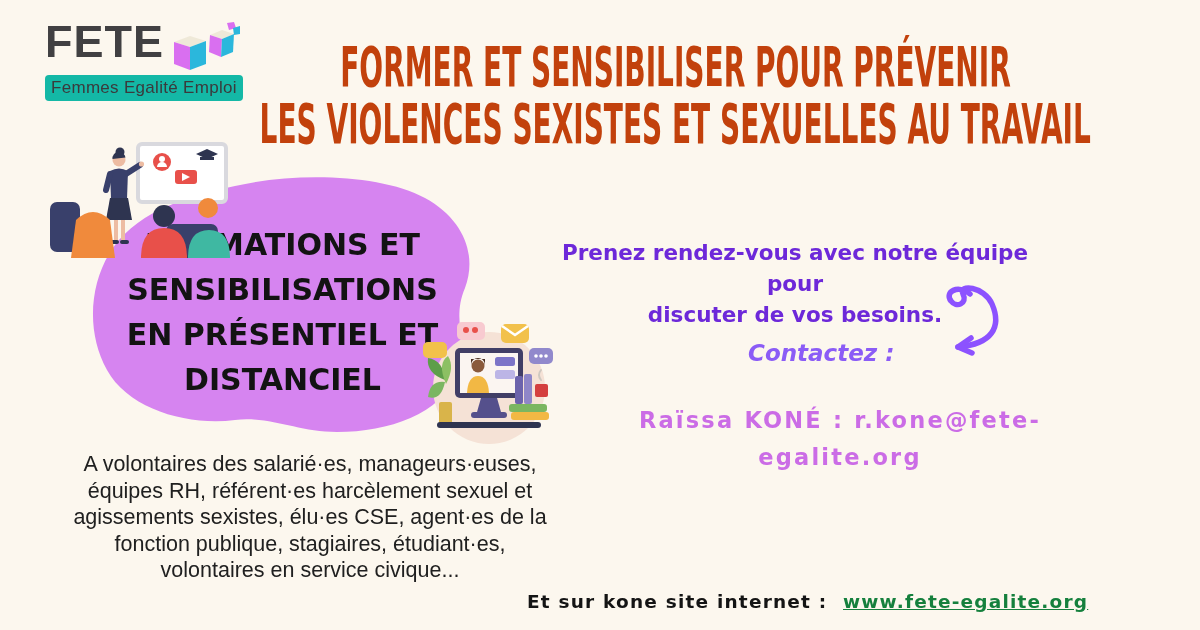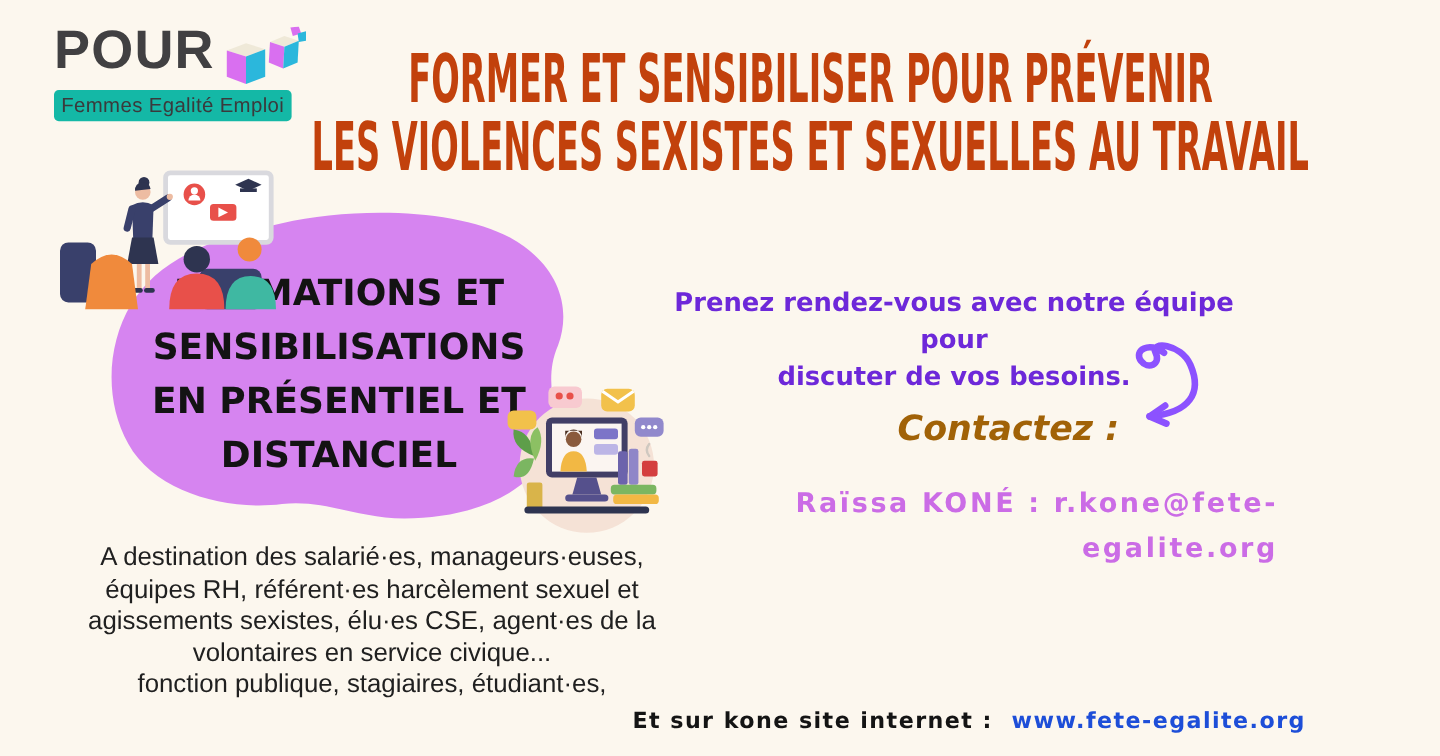--- a/index.html
+++ b/index.html
@@ -44,48 +44,48 @@
   .arrow{position:absolute;left:924px;top:282px;width:90px;height:88px;}
   
   .intro{
     position:absolute;left:535px;top:237px;width:520px;text-align:center;
     font-family:"DejaVu Sans",sans-serif;font-weight:700;font-size:21.5px;
     line-height:31px;color:#6d28d9;
   }
   .contact-label{
     position:absolute;left:748px;top:340px;
     font-family:"DejaVu Sans",sans-serif;font-weight:700;font-style:italic;
-    font-size:29px;color:#a16207;
+    font-size:23px;color:#8b5cf6;
   }
   .email{
-    position:absolute;left:615px;top:402px;width:450px;text-align:right;
+    position:absolute;left:615px;top:402px;width:450px;text-align:center;
     font-family:"DejaVu Sans",sans-serif;font-weight:700;font-size:22.5px;
     letter-spacing:2.2px;line-height:37px;color:#CB6CE6;cursor:pointer;
   }
   
   .audience{
     position:absolute;left:48px;top:451px;width:524px;text-align:center;
     font-size:21.5px;line-height:26.6px;color:#202020;
   }
   
   .footer{
     position:absolute;left:527px;top:591px;white-space:nowrap;
     font-family:"DejaVu Sans",sans-serif;font-weight:700;font-size:18.5px;
     letter-spacing:1.2px;color:#141414;
   }
-  .footer .url{color:#1d4ed8;margin-left:8px;cursor:pointer;}
+  .footer .url{color:#15803d;margin-left:8px;cursor:pointer;text-decoration:underline;}
 </style>
 </head>
 <body>
 
 <div class="canvas">
 
   <header class="logo">
     <div class="logo-row">
-      <span class="logo-name">POUR</span>
+      <span class="logo-name">FETE</span>
       <svg class="cubes" width="74" height="60" viewBox="0 0 74 60">
         <path d="M61,1 L68,0 L70,6 L63,8 Z" fill="#D96FF0"></path>
         <path d="M67,6 L74,4 L74,12 L68,13 Z" fill="#2BB7DC"></path>
 
         <path d="M8,20 L24,14 L40,19 L24,25 Z" fill="#EFE9D8"></path>
         <path d="M8,20 L24,25 L24,48 L8,42 Z" fill="#D96FF0"></path>
         <path d="M24,25 L40,19 L40,42 L24,48 Z" fill="#2BB7DC"></path>
 
         <path d="M44,13 L56,8 L68,12 L56,17 Z" fill="#EFE9D8"></path>
         <path d="M44,13 L56,17 L55,35 L43,30 Z" fill="#D96FF0"></path>
@@ -198,25 +198,25 @@
     <path d="M46,12 C34,2 20,10 27,19 C32,26 44,22 39,12 C34,2 60,4 68,22 C78,45 68,62 34,65" fill="none" stroke="#8C52FF" stroke-width="5.5" stroke-linecap="round"></path>
     <path d="M34,65 L47,56 M34,65 L48,71" fill="none" stroke="#8C52FF" stroke-width="5.5" stroke-linecap="round"></path>
   </svg>
 
   <div class="email">
     <div>Raïssa KONÉ : r.kone@fete-</div>
     <div>egalite.org</div>
   </div>
 
   <div class="audience">
-    <div>A destination des salarié·es, manageurs·euses,</div>
+    <div>A volontaires des salarié·es, manageurs·euses,</div>
     <div>équipes RH, référent·es harcèlement sexuel et</div>
     <div>agissements sexistes, élu·es CSE, agent·es de la</div>
+    <div>fonction publique, stagiaires, étudiant·es,</div>
     <div>volontaires en service civique...</div>
-    <div>fonction publique, stagiaires, étudiant·es,</div>
   </div>
 
   <div class="footer">
     <span>Et sur kone site internet :</span>
     <span class="url">www.fete-egalite.org</span>
   </div>
 
 </div>
 
 </body></html>

